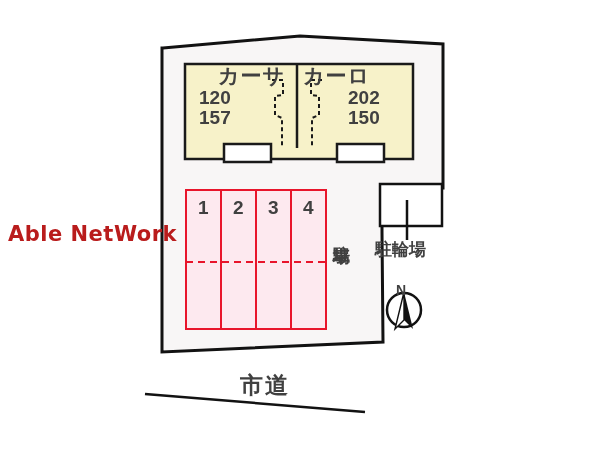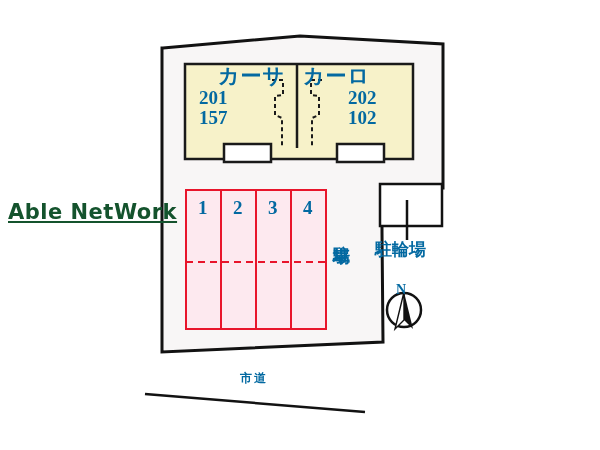--- a/index.html
+++ b/index.html
@@ -17,34 +17,33 @@
   #site-map {
     position: absolute;
     left: 0;
     top: 0;
     width: 600px;
     height: 450px;
   }
   .watermark {
     position: absolute;
     left: 8px;
-    top: 200px;
+    top: 222px;
     font-size: 21px;
     font-weight: bold;
-    color: #14532d;
+    color: #b91c1c;
     letter-spacing: 0.5px;
     font-family: "DejaVu Sans", "Liberation Sans", sans-serif;
     white-space: nowrap;
     user-select: none;
-    text-decoration: underline;
   }
   .ov-label {
     position: absolute;
-    font-family: Liberation Serif, serif;
-    color: #0369a1;
+    font-family: Liberation Sans, sans-serif;
+    color: #404040;
     white-space: nowrap;
   }
   .jp {
     font-weight: 700;
   }
   
   #label-casa {
     left: 218px; top: 62px;
     font-size: 21px; letter-spacing: 1px;
   }
@@ -83,21 +82,21 @@
   #label-bicycle {
     left: 375px; top: 238px;
     font-size: 17px;
     font-weight: 700;
     letter-spacing: 0px;
     text-align: right;
   }
   
   #label-road {
     left: 240px; top: 370px;
-    font-size: 12px;
+    font-size: 23px;
     font-weight: 700;
     letter-spacing: 2px;
   }
   
   #compass-n {
     left: 396px; top: 282px;
     font-size: 14px;
     font-weight: 700;
   }
 </style>
@@ -149,27 +148,27 @@
   <line x1="145" y1="394" x2="365" y2="412" stroke="#121212" stroke-width="2.5"></line>
 </svg>
 
 <div class="watermark">Able NetWork</div>
 
 <div class="ov-label jp" id="label-casa">カーサ</div>
 
 <div class="ov-label jp" id="label-caro">カーロ</div>
 
 <div class="ov-label" id="units-left">
-  <div>201</div>
+  <div>120</div>
   <div>157</div>
 </div>
 
 <div class="ov-label" id="units-right">
   <div>202</div>
-  <div>102</div>
+  <div>150</div>
 </div>
 
 <div class="ov-label stall-num" style="left:198px;">1</div>
 <div class="ov-label stall-num" style="left:233px;">2</div>
 <div class="ov-label stall-num" style="left:268px;">3</div>
 <div class="ov-label stall-num" style="left:303px;">4</div>
 
 <div class="ov-label jp" id="label-parking">駐車場</div>
 
 <div class="ov-label jp" id="label-bicycle">駐輪場</div>

